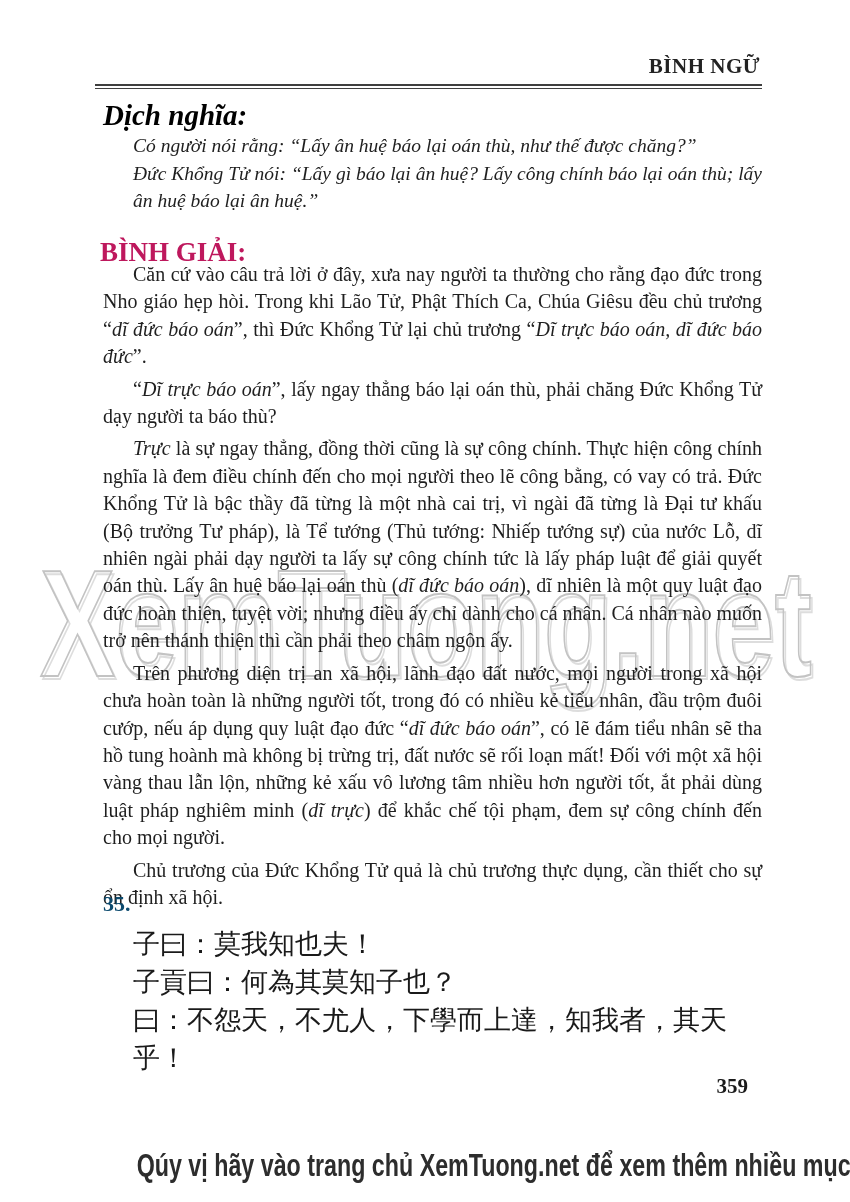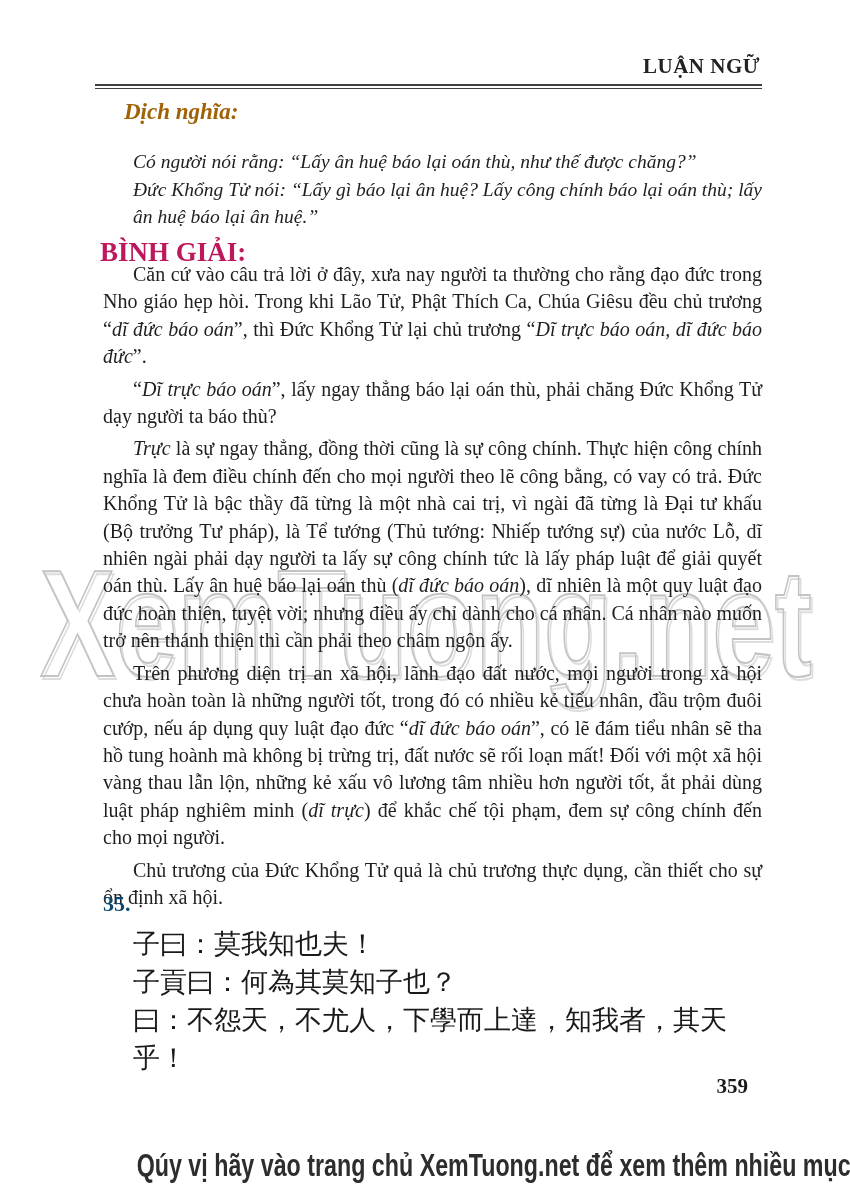--- a/index.html
+++ b/index.html
@@ -19,27 +19,26 @@
   }
   .header-rule {
     position:absolute; top:84px; left:95px; width:667px;
     height:2px;
     border-top:2px solid #3f3f3f;
     border-bottom:1px solid #3f3f3f;
   }
   
   .dich-heading {
     position:absolute; top:99px; left:103px;
-    font-size:23px; font-weight:bold; font-style:italic; color:#a16207;margin-left:21px;
+    font-size:29px; font-weight:bold; font-style:italic; color:#000000;
   }
   .dich-quotes {
     position:absolute; top:132px; left:133px; width:629px;
     font-style:italic; font-size:19.5px; line-height:27.5px;
     text-align:justify;
-    margin-top:16px;
   }
   .dich-quotes p { margin:0; }
   
   .binh-heading {
     position:absolute; top:237px; left:100px;
     font-size:27px; font-weight:bold; color:#be185d;
   }
   .binh-body {
     position:absolute; top:261px; left:103px; width:659px;
     font-size:20px; line-height:27.4px; text-align:justify;
@@ -86,21 +85,21 @@
 <body>
 
 <div class="page">
 
   <svg class="watermark" viewBox="0 0 780 195" width="780" height="195" aria-hidden="true">
     <text x="2" y="148" textLength="772" lengthAdjust="spacingAndGlyphs" font-family="Liberation Sans, DejaVu Sans, sans-serif" font-size="152" font-weight="bold" fill="none" stroke="#c3c3c3" stroke-width="2">XemTuong.net</text>
   </svg>
 
   <div class="fg">
 
-    <div class="header-title">LUẬN NGỮ</div>
+    <div class="header-title">BÌNH NGỮ</div>
     <div class="header-rule"></div>
 
     <div class="dich-heading">Dịch nghĩa:</div>
     <div class="dich-quotes">
       <p>Có người nói rằng: “Lấy ân huệ báo lại oán thù, như thế được chăng?”</p>
       <p>Đức Khổng Tử nói: “Lấy gì báo lại ân huệ? Lấy công chính báo lại oán thù; lấy ân huệ báo lại ân huệ.”</p>
     </div>
 
     <div class="binh-heading">BÌNH GIẢI:</div>
     <div class="binh-body">

